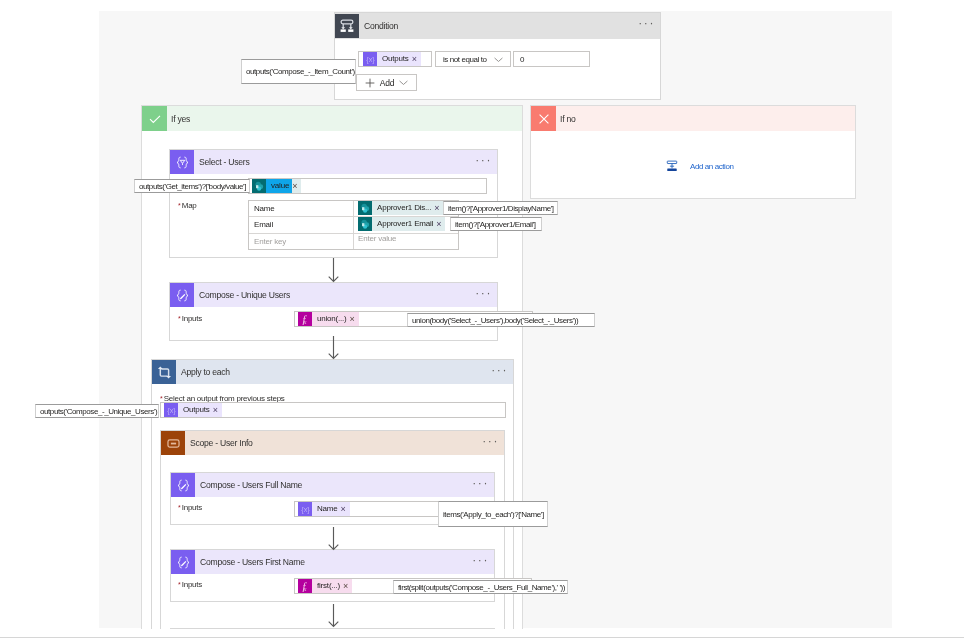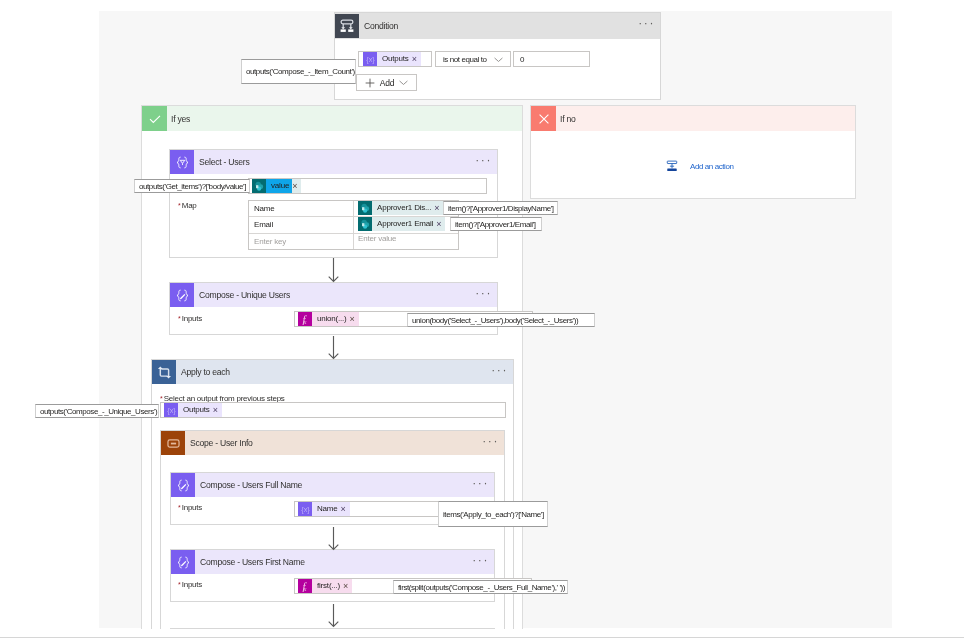--- a/index.html
+++ b/index.html
@@ -64,21 +64,21 @@
   #selFromTip{left:134px;top:179px;height:14px;width:116px;}
   #selTip1{left:443px;top:201px;height:14px;width:115px;}
   #selTip2{left:450px;top:217px;height:14px;width:92px;}
 
   .composeicon{background:#7a5ef0;width:24px;flex:0 0 24px;height:24px;}
   .inputslbl{position:absolute;left:8px;top:24px;line-height:9px;white-space:nowrap;}
   .inputsfield{left:78px;top:18px;width:239px;height:16px;display:flex;align-items:center;padding-left:3px;margin-left:46px;}
   .fxicon{background:#b4009e;}
   .fxicon::after{content:"f";color:#f3c4e8;font-size:11px;font-style:italic;font-family:"Liberation Serif",serif;line-height:11px;position:relative;left:-1px;}
   .fxicon::before{content:"x";color:#f3c4e8;font-size:6.5px;font-style:italic;font-family:"Liberation Serif",serif;position:absolute;left:8.5px;top:6px;}
-  #compUniq{left:169px;top:282px;width:329px;height:53px;}
+  #compUniq{left:169px;top:282px;width:329px;height:59px;}
   #compUniq .inputslbl{top:28px;}
   #compUniq .inputsfield{top:28px;}
   #compUniqTip{left:407px;top:313px;height:14px;width:188px;}
 
   #applyEach{left:151px;top:359px;width:363px;height:276px;border-bottom:none;}
   #applyLbl{position:absolute;left:8px;top:31px;line-height:9px;white-space:nowrap;}
   #applyField{left:8px;top:42px;width:346px;height:16px;display:flex;align-items:center;padding-left:3px;}
   #applyTip{left:35px;top:404px;height:14px;width:124px;}
 
   #scopeCard{left:160px;top:430px;width:345px;height:205px;border-bottom:none;}

